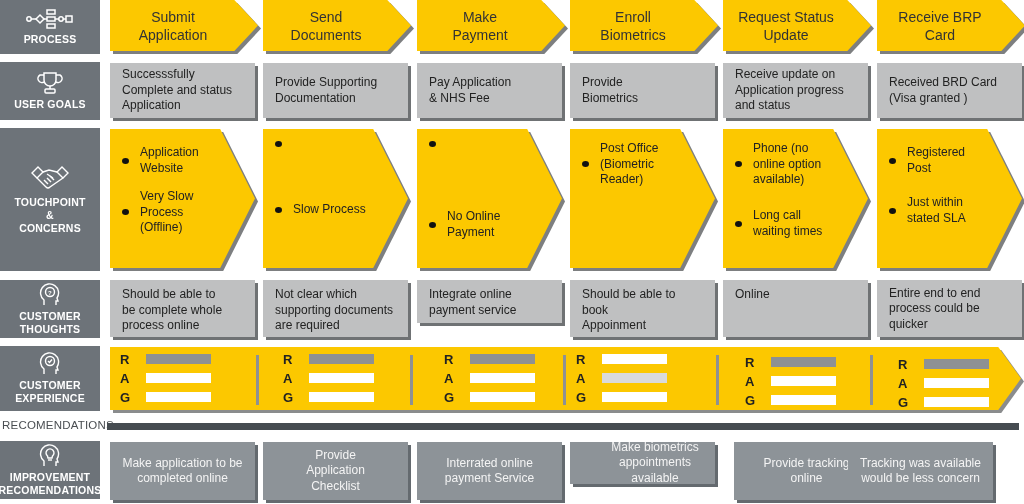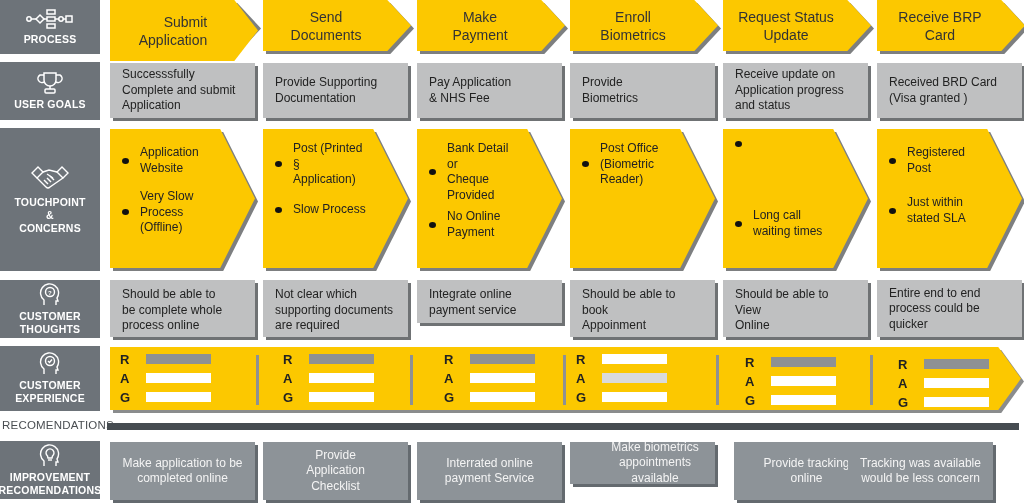--- a/index.html
+++ b/index.html
@@ -148,30 +148,30 @@
     <path d="M7 22 V17 A9 9 0 1 1 20 15 L21 18 L19 18 L19 22"></path>
     <path d="M10.5 12 A4 4 0 1 1 15.5 12 L15 14 H11 Z"></path>
       <line x1="11" y1="16" x2="15" y2="16"></line>
   </svg>
   <span>IMPROVEMENT</span>
   <span>RECOMENDATIONS</span>
 </div>
 
 <div id="stages">
     <div class="chev-shadow" style="left:113px;top:3px;width:148px;height:51px;"></div>
-    <div class="chev" style="left:110px;top:0;width:148px;height:61px;text-align:right;">
+    <div class="chev" style="left:110px;top:0;width:148px;height:51px;">
       <div>
         <div>Submit</div>
         <div>Application</div>
       </div>
     </div>
     <div class="gbox" style="left:110px;top:63px;width:145px;height:55px;">
       <div>
         <div>Successsfully</div>
-        <div>Complete and submit</div>
+        <div>Complete and status</div>
         <div>Application</div>
       </div>
     </div>
     <div class="tchev-shadow" style="left:113px;top:132px;width:145px;height:139px;"></div>
     <div class="tchev" style="left:110px;top:129px;width:145px;height:139px;">
       <div class="bullet-item" style="top:16px;">
         <span class="dot"></span>
         <div>
           <div>Application</div>
           <div>Website</div>
@@ -209,24 +209,20 @@
     <div class="gbox" style="left:263px;top:63px;width:145px;height:55px;">
       <div>
         <div>Provide Supporting</div>
         <div>Documentation</div>
       </div>
     </div>
     <div class="tchev-shadow" style="left:266px;top:132px;width:145px;height:139px;"></div>
     <div class="tchev" style="left:263px;top:129px;width:145px;height:139px;">
       <div class="bullet-item" style="top:12px;">
         <span class="dot"></span>
-        <div>
-          <div>Post (Printed §</div>
-          <div>Application)</div>
-        </div>
       </div>
       <div class="bullet-item" style="top:73px;">
         <span class="dot"></span>
         <div>
           <div>Slow Process</div>
         </div>
       </div>
     </div>
     <div class="gbox" style="left:263px;top:280px;width:145px;height:57px;align-items:flex-start;padding-top:7px;">
       <div>
@@ -252,25 +248,20 @@
     <div class="gbox" style="left:417px;top:63px;width:145px;height:55px;">
       <div>
         <div>Pay Application</div>
         <div>&amp; NHS Fee</div>
       </div>
     </div>
     <div class="tchev-shadow" style="left:420px;top:132px;width:145px;height:139px;"></div>
     <div class="tchev" style="left:417px;top:129px;width:145px;height:139px;">
       <div class="bullet-item" style="top:12px;">
         <span class="dot"></span>
-        <div>
-          <div>Bank Detail or</div>
-          <div>Cheque</div>
-          <div>Provided</div>
-        </div>
       </div>
       <div class="bullet-item" style="top:80px;">
         <span class="dot"></span>
         <div>
           <div>No Online</div>
           <div>Payment</div>
         </div>
       </div>
     </div>
     <div class="gbox" style="left:417px;top:280px;width:145px;height:43px;align-items:flex-start;padding-top:7px;">
@@ -332,32 +323,36 @@
       <div>
         <div>Receive update on</div>
         <div>Application progress</div>
         <div>and status</div>
       </div>
     </div>
     <div class="tchev-shadow" style="left:726px;top:132px;width:145px;height:139px;"></div>
     <div class="tchev" style="left:723px;top:129px;width:145px;height:139px;">
       <div class="bullet-item" style="top:12px;">
         <span class="dot"></span>
+        <div>
+          <div>Phone (no</div>
+          <div>online option</div>
+          <div>available)</div>
+        </div>
       </div>
       <div class="bullet-item" style="top:79px;">
         <span class="dot"></span>
         <div>
           <div>Long call</div>
           <div>waiting times</div>
         </div>
       </div>
     </div>
     <div class="gbox" style="left:723px;top:280px;width:145px;height:57px;align-items:flex-start;padding-top:7px;">
       <div>
-        <div>Should be able to View</div>
         <div>Online</div>
       </div>
     </div>
     <div class="ibox" style="left:723px;top:442px;width:145px;height:58px;margin-left:11px;">
       <div>
         <div>Provide tracking</div>
         <div>online</div>
       </div>
     </div>
     <div class="chev-shadow" style="left:880px;top:3px;width:148px;height:51px;"></div>

